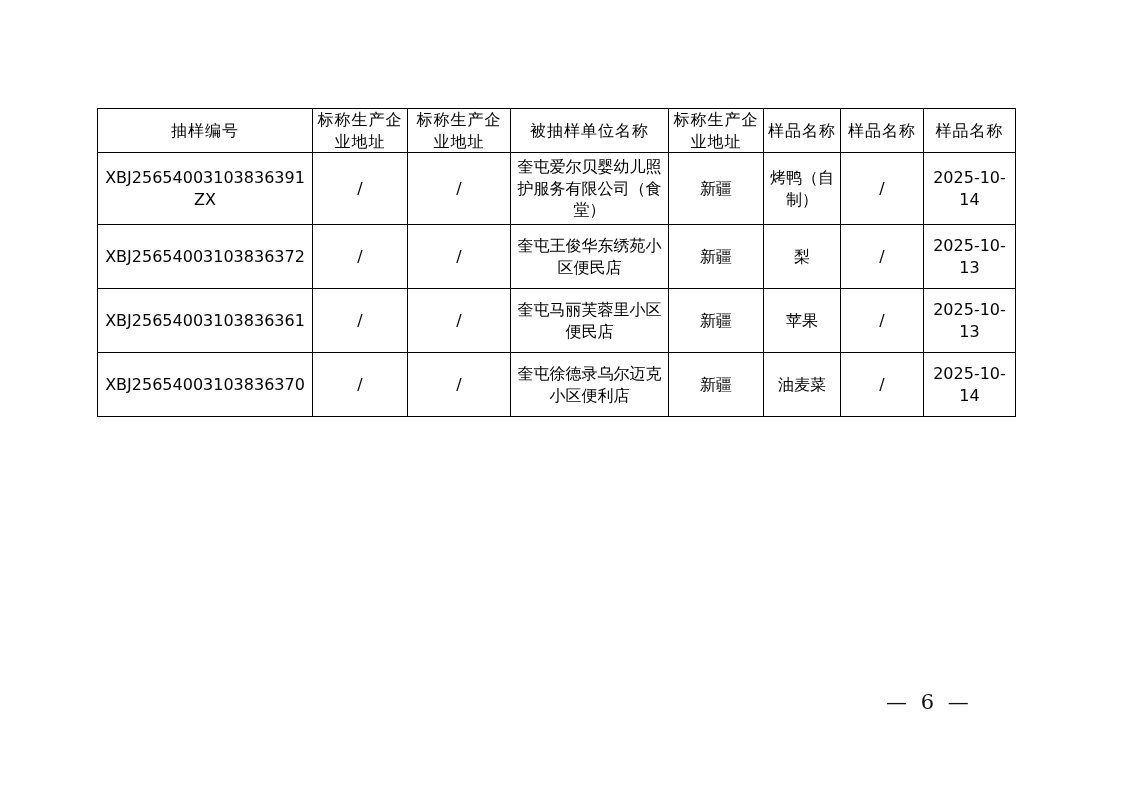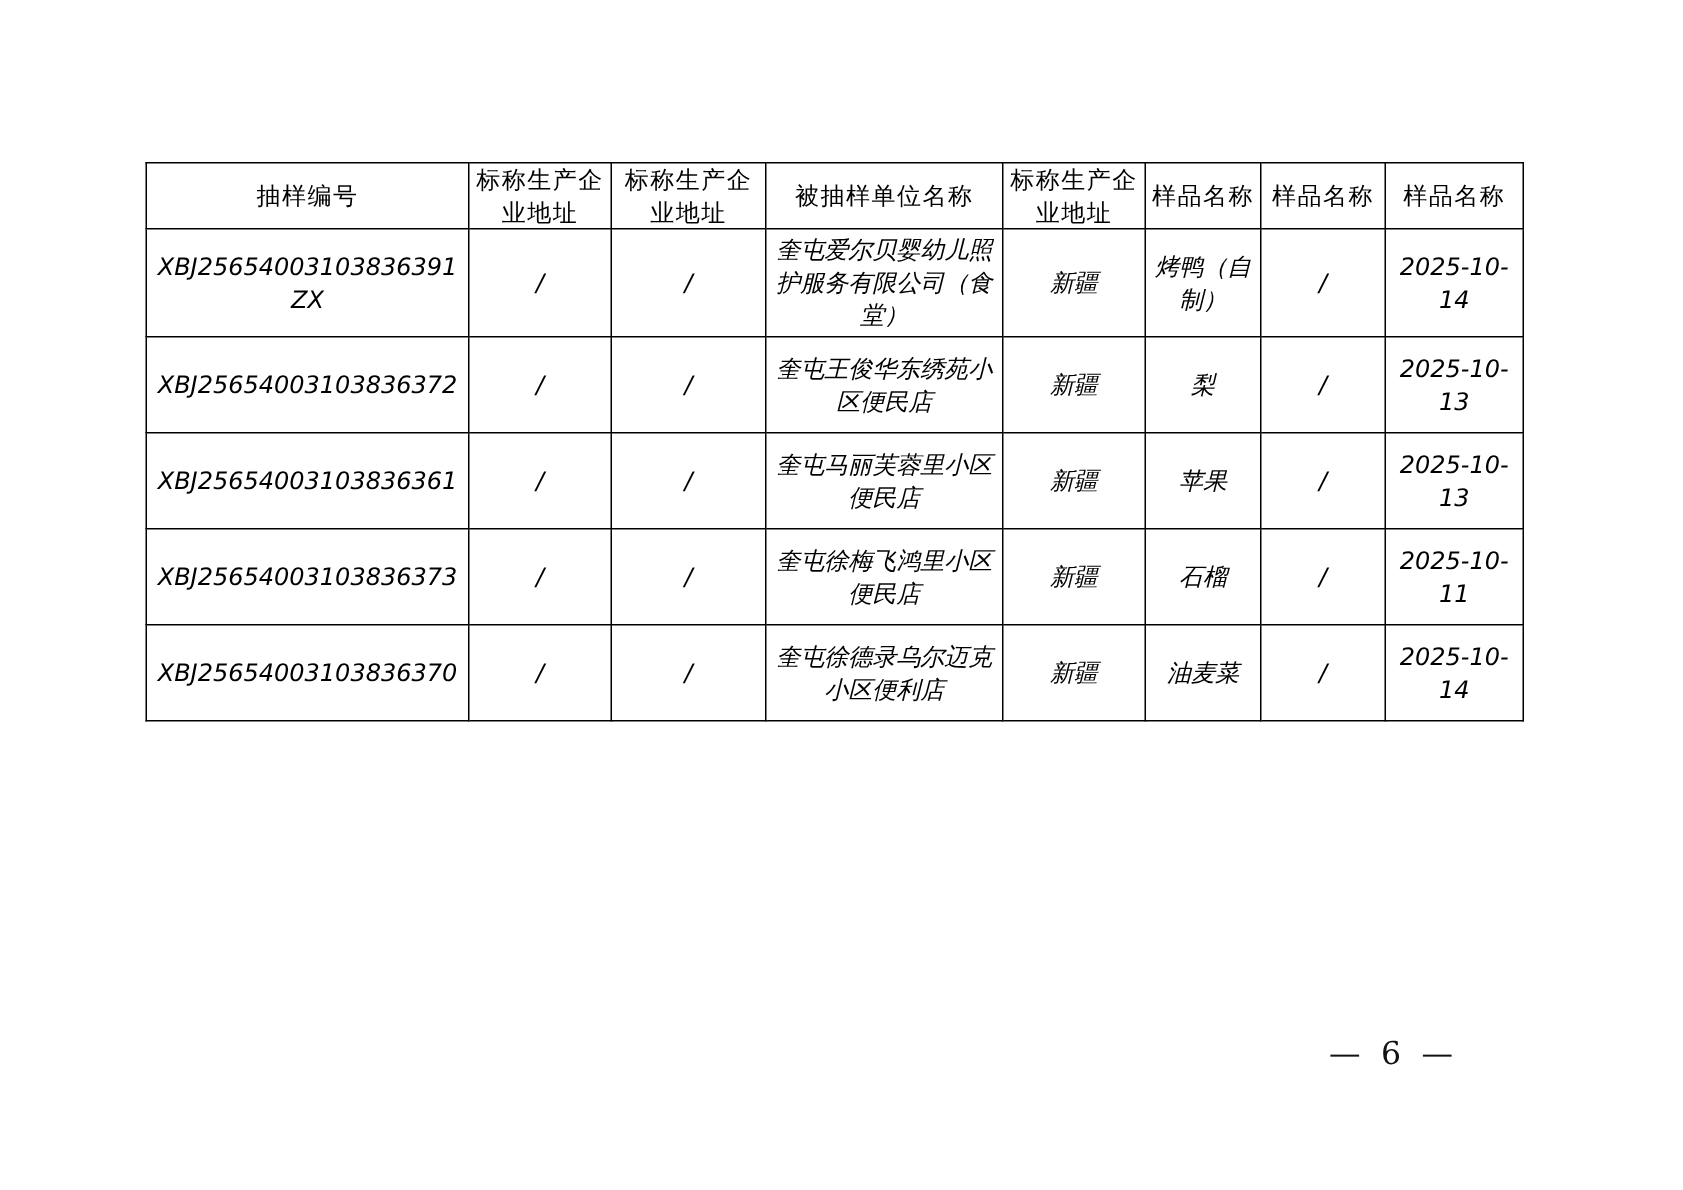--- a/index.html
+++ b/index.html
@@ -33,21 +33,21 @@
   table.sampling-table td {
     border: 1px solid #000;
     padding: 0 4px;
     text-align: center;
     vertical-align: middle;
     font-weight: normal;
     line-height: 1.35;
     background: #fff;
   }
   thead tr { height: 43px; }
-  tbody tr { height: 64px; font-style: italic; }
+  tbody tr { height: 64px; }
   tbody tr:first-child { height: 72px; }
   th.hdr {
     font-family: "DejaVu Serif", "Liberation Serif", serif;
     font-size: 16px;
     letter-spacing: 1px;
   }
   td.cjk {
     font-family: "DejaVu Serif", "Liberation Serif", serif;
     font-size: 16px;
   }
@@ -123,30 +123,20 @@
           <td class="ascii code">XBJ25654003103836361</td>
           <td class="ascii">/</td>
           <td class="ascii">/</td>
           <td class="cjk">奎屯马丽芙蓉里小区便民店</td>
           <td class="cjk">新疆</td>
           <td class="cjk">苹果</td>
           <td class="ascii">/</td>
           <td class="ascii">2025-10-13</td>
         </tr>
         <tr>
-          <td class="ascii code">XBJ25654003103836373</td>
-          <td class="ascii">/</td>
-          <td class="ascii">/</td>
-          <td class="cjk">奎屯徐梅飞鸿里小区便民店</td>
-          <td class="cjk">新疆</td>
-          <td class="cjk">石榴</td>
-          <td class="ascii">/</td>
-          <td class="ascii">2025-10-11</td>
-        </tr>
-        <tr>
           <td class="ascii code">XBJ25654003103836370</td>
           <td class="ascii">/</td>
           <td class="ascii">/</td>
           <td class="cjk">奎屯徐德录乌尔迈克小区便利店</td>
           <td class="cjk">新疆</td>
           <td class="cjk">油麦菜</td>
           <td class="ascii">/</td>
           <td class="ascii">2025-10-14</td>
         </tr>
       </tbody>

